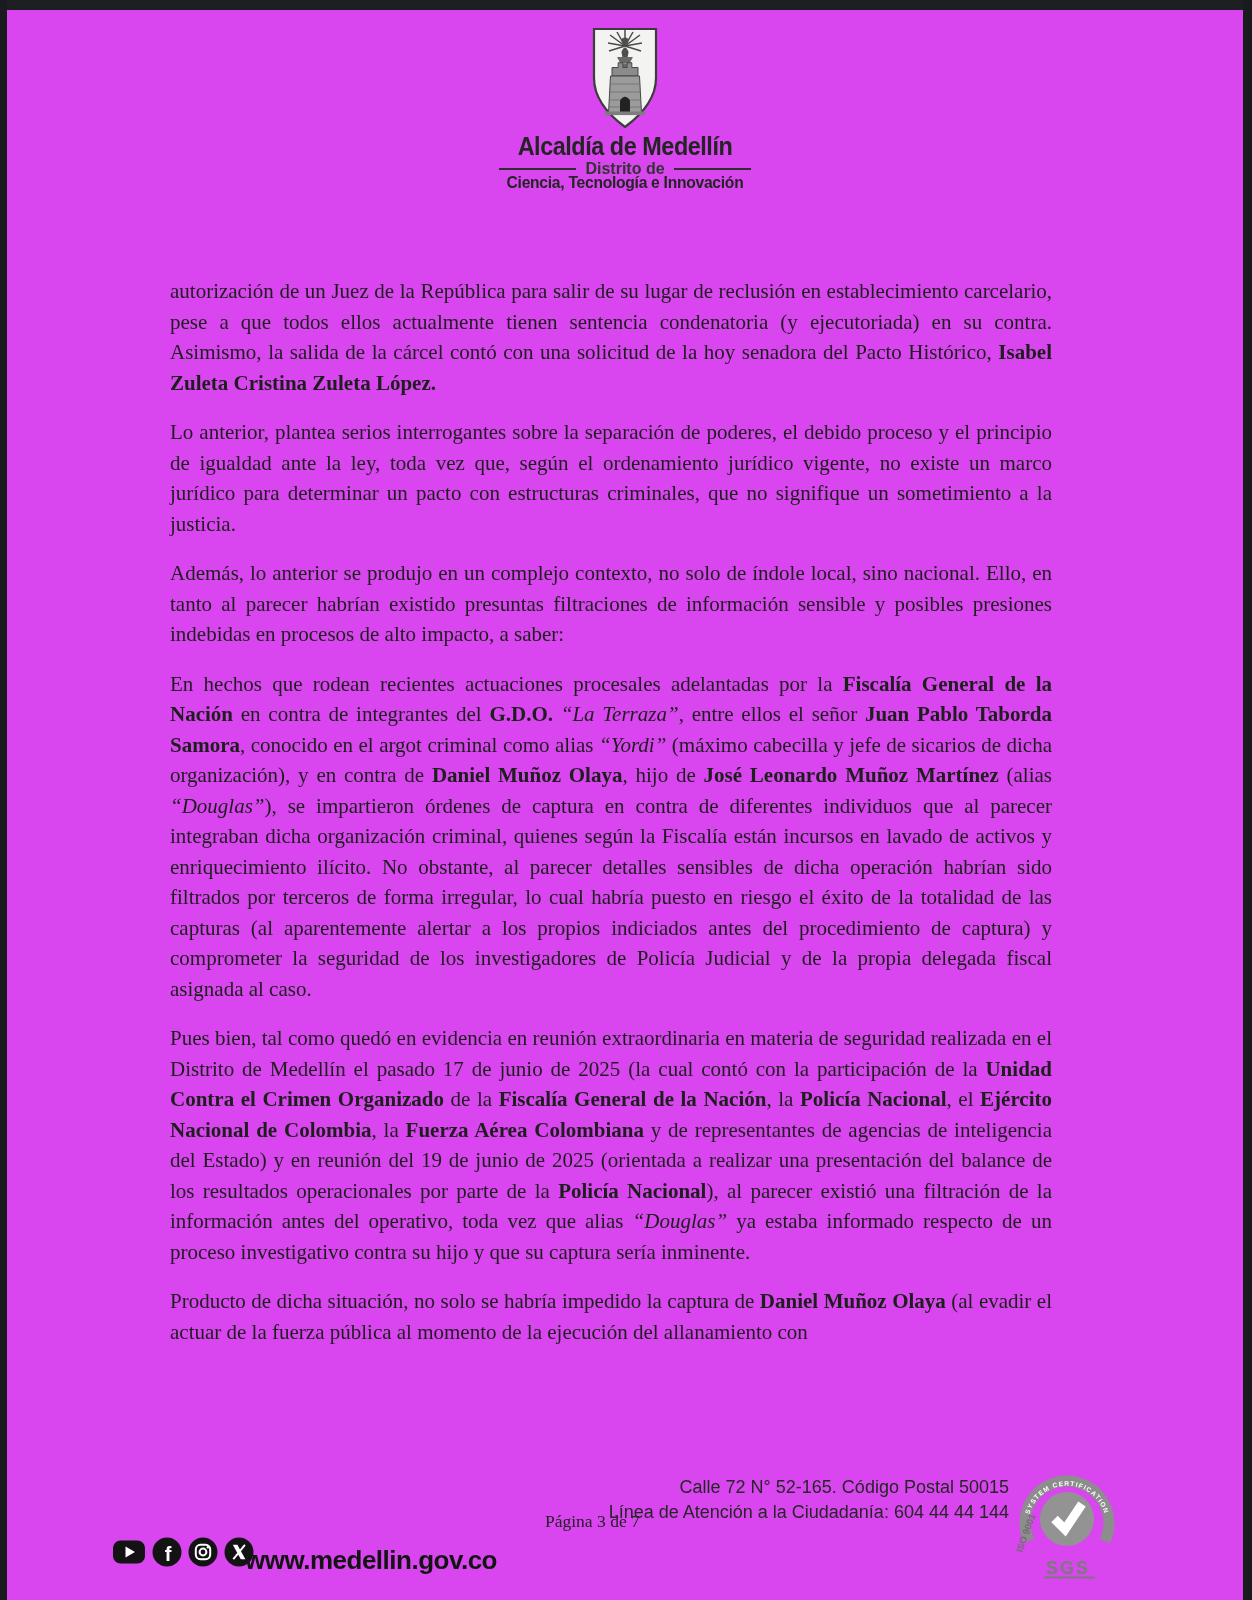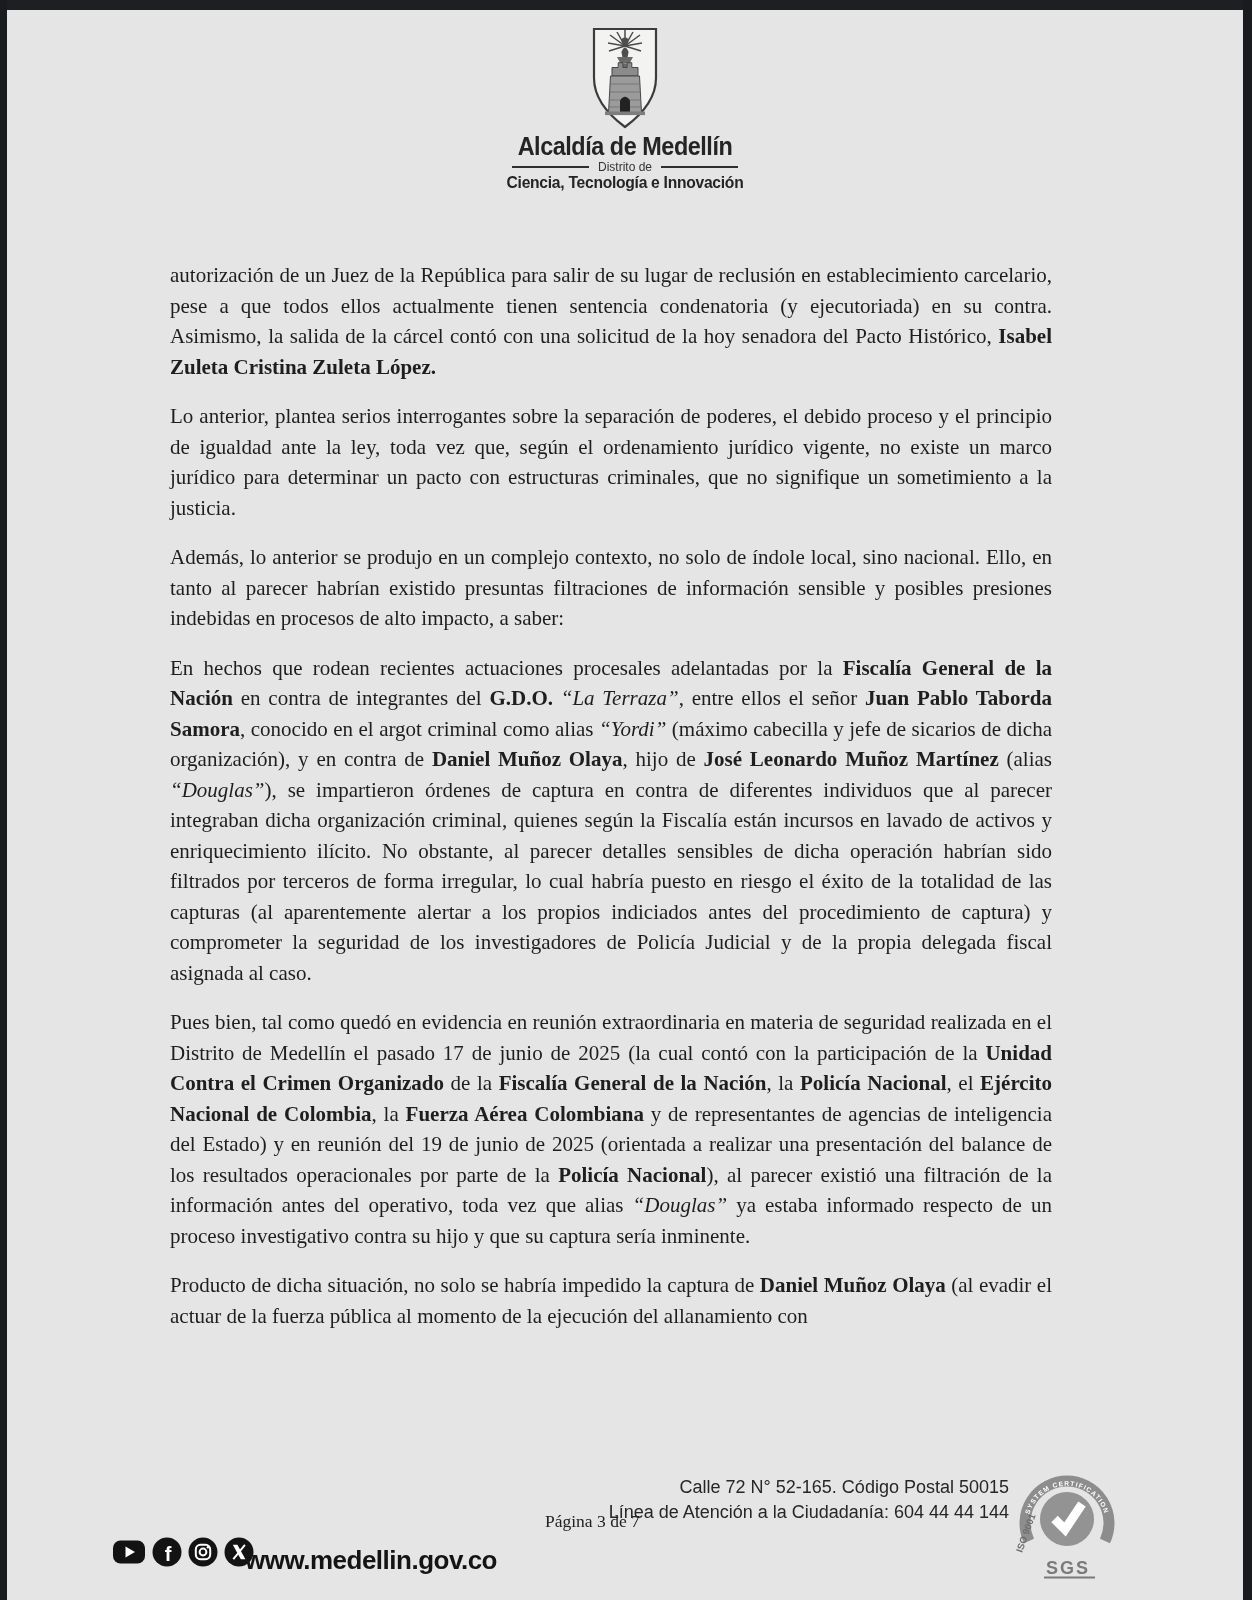--- a/index.html
+++ b/index.html
@@ -1,50 +1,50 @@
 <!DOCTYPE html>
 <html lang="es"><head>
 <meta charset="utf-8">
 <style>
   * { margin:0; padding:0; box-sizing:border-box; }
   html,body { width:1252px; height:1600px; overflow:hidden; }
   body { background:#1d1f22; position:relative; font-family:"Liberation Sans", sans-serif; }
 
   .page {
     position:absolute; left:7px; top:10px; width:1236px; height:1590px;
-    background:#e5e5e5; color:#1e1e1e;
+    background:#d946ef; color:#1e1e1e;
   }
 
   
   .header { position:absolute; left:0; top:0; width:100%; text-align:center; }
   .crest { position:absolute; left:583px; top:16px; width:70px; height:104px; }
   .org-title {
     position:absolute; left:0; top:121px; width:100%;
     font-size:26px; font-weight:bold; color:#242424; letter-spacing:-0.5px;
     transform:scaleX(0.9);
   }
   .distrito-row {
     position:absolute; left:0; top:150px; width:100%;
     display:flex; align-items:center; justify-content:center; gap:9px;
   }
   .distrito-row .rule { width:77px; height:2px; background:#2e2e2e; }
-  .distrito-label { font-size:12px; font-weight:normal; color:#333; }
+  .distrito-label { font-size:16px; font-weight:bold; color:#333; }
   .org-subtitle {
     position:absolute; left:0; top:163px; width:100%;
     font-size:17px; font-weight:bold; color:#242424; letter-spacing:-0.3px;
     transform:scaleX(0.92);
   }
 
   
   .doc-body {
     position:absolute; left:163px; top:250px; width:882px;
     font-family:"Liberation Serif", serif;
     font-size:21px; line-height:30.5px; text-align:justify; color:#1e1e1e;
   }
-  .doc-body p { margin:0 0 19px 0;font-family:Liberation Serif, serif; }
+  .doc-body p { margin:16px 0 19px 0;font-family:Liberation Serif, serif; }
   .doc-body .b { font-weight:bold; }
   .doc-body .i { font-style:italic; }
 
   
   .social-row {
     position:absolute; left:105px; top:1527px;
     display:flex; align-items:center; gap:6px;
   }
   .website {
     position:absolute; left:238px; top:1535px;

